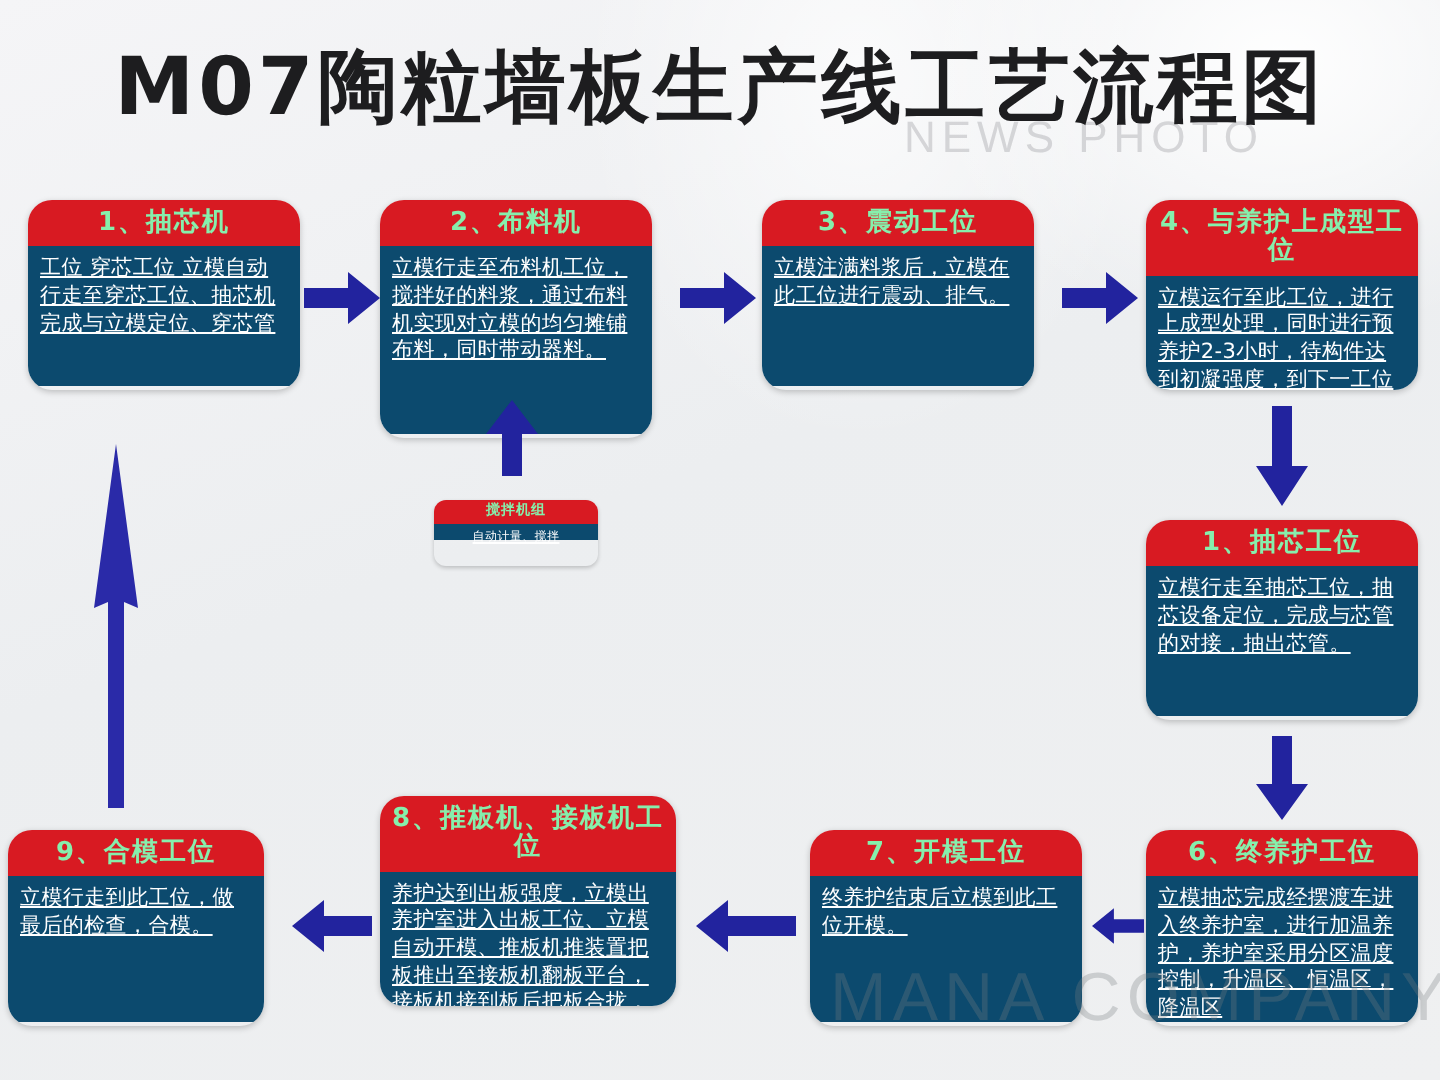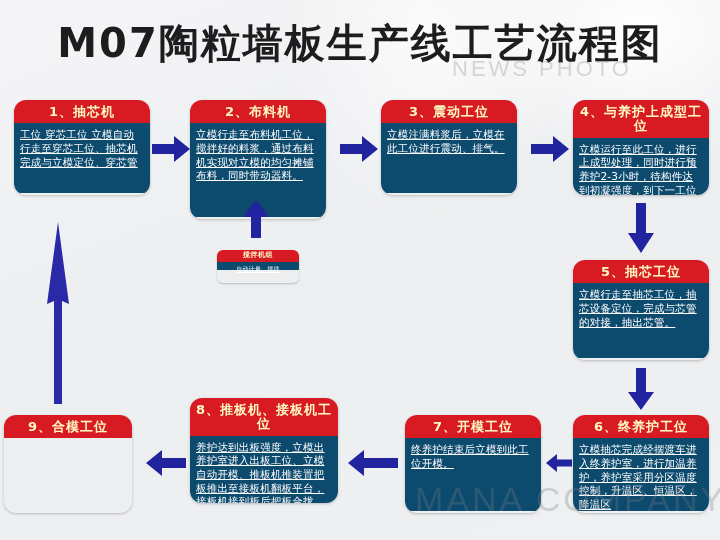--- a/index.html
+++ b/index.html
@@ -54,21 +54,21 @@
   
   .box {
     position: absolute;
     border-radius: 12px;
     overflow: hidden;
     box-shadow: 0 1px 3px rgba(0,0,0,0.22);
     z-index: 3;
   }
   .box .hdr {
     background: #d81a22;
-    color: #fef9c3;
+    color: #86efac;
     font-weight: bold;
     text-align: center;
     letter-spacing: 1px;
     line-height: 1.1;
     padding: 5px 2px 4px;
     font-size: 13px;
   }
   .box .body {
     background: #0c4a6e;
     color: #ffffff;
@@ -113,41 +113,42 @@
   <div class="hdr">3、震动工位</div>
   <div class="body">立模注满料浆后，立模在此工位进行震动、排气。</div>
 </div>
 
 <div class="box fill" style="left:573px; top:100px; width:136px; height:95px;">
   <div class="hdr">4、与养护上成型工位</div>
   <div class="body">立模运行至此工位，进行上成型处理，同时进行预养护2-3小时，待构件达到初凝强度，到下一工位进行抽芯。</div>
 </div>
 
 <div class="box fill" style="left:573px; top:260px; width:136px; height:100px;">
-  <div class="hdr">5、抽芯工位</div>
+  <div class="hdr">1、抽芯工位</div>
   <div class="body">立模行走至抽芯工位，抽芯设备定位，完成与芯管的对接，抽出芯管。</div>
 </div>
 
 <div class="box fill" style="left:573px; top:415px; width:136px; height:98px;">
   <div class="hdr">6、终养护工位</div>
   <div class="body">立模抽芯完成经摆渡车进入终养护室，进行加温养护，养护室采用分区温度控制，升温区、恒温区，降温区</div>
 </div>
 
 <div class="box fill" style="left:405px; top:415px; width:136px; height:98px;">
   <div class="hdr">7、开模工位</div>
   <div class="body">终养护结束后立模到此工位开模。</div>
 </div>
 
 <div class="box fill" style="left:190px; top:398px; width:148px; height:105px;">
   <div class="hdr">8、推板机、接板机工位</div>
   <div class="body">养护达到出板强度，立模出养护室进入出板工位、立模自动开模、推板机推装置把板推出至接板机翻板平台，接板机接到板后把板合拢，翻转，6块一组分两组转运。</div>
 </div>
 
 <div class="box fill" style="left:4px; top:415px; width:128px; height:98px;">
   <div class="hdr">9、合模工位</div>
+  <div class="body">立模行走到此工位，做最后的检查，合模。</div>
 </div>
 
 <div class="box mini fill" style="left:217px; top:250px; width:82px; height:33px;">
   <div class="hdr">搅拌机组</div>
   <div class="body">自动计量、搅拌</div>
 </div>
 
 <div class="arrow" style="left:152px; top:136px;">
   <svg width="38" height="26" viewBox="0 0 38 26">
       <polygon points="0,8 22,8 22,0 38,13 22,26 22,18 0,18" fill="#22239e"></polygon>

